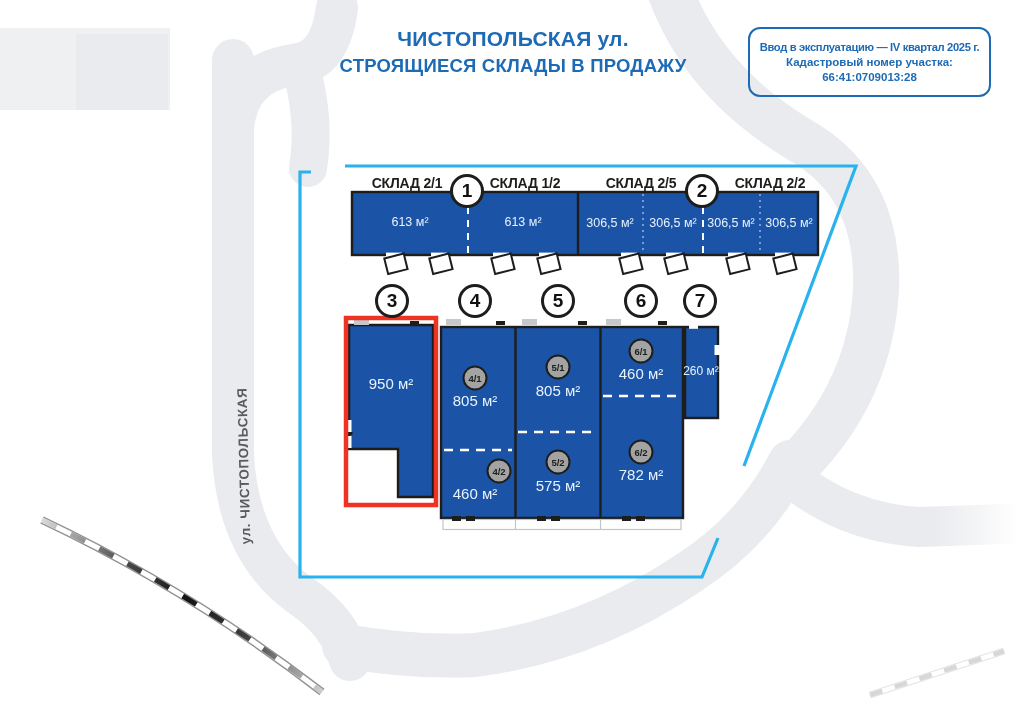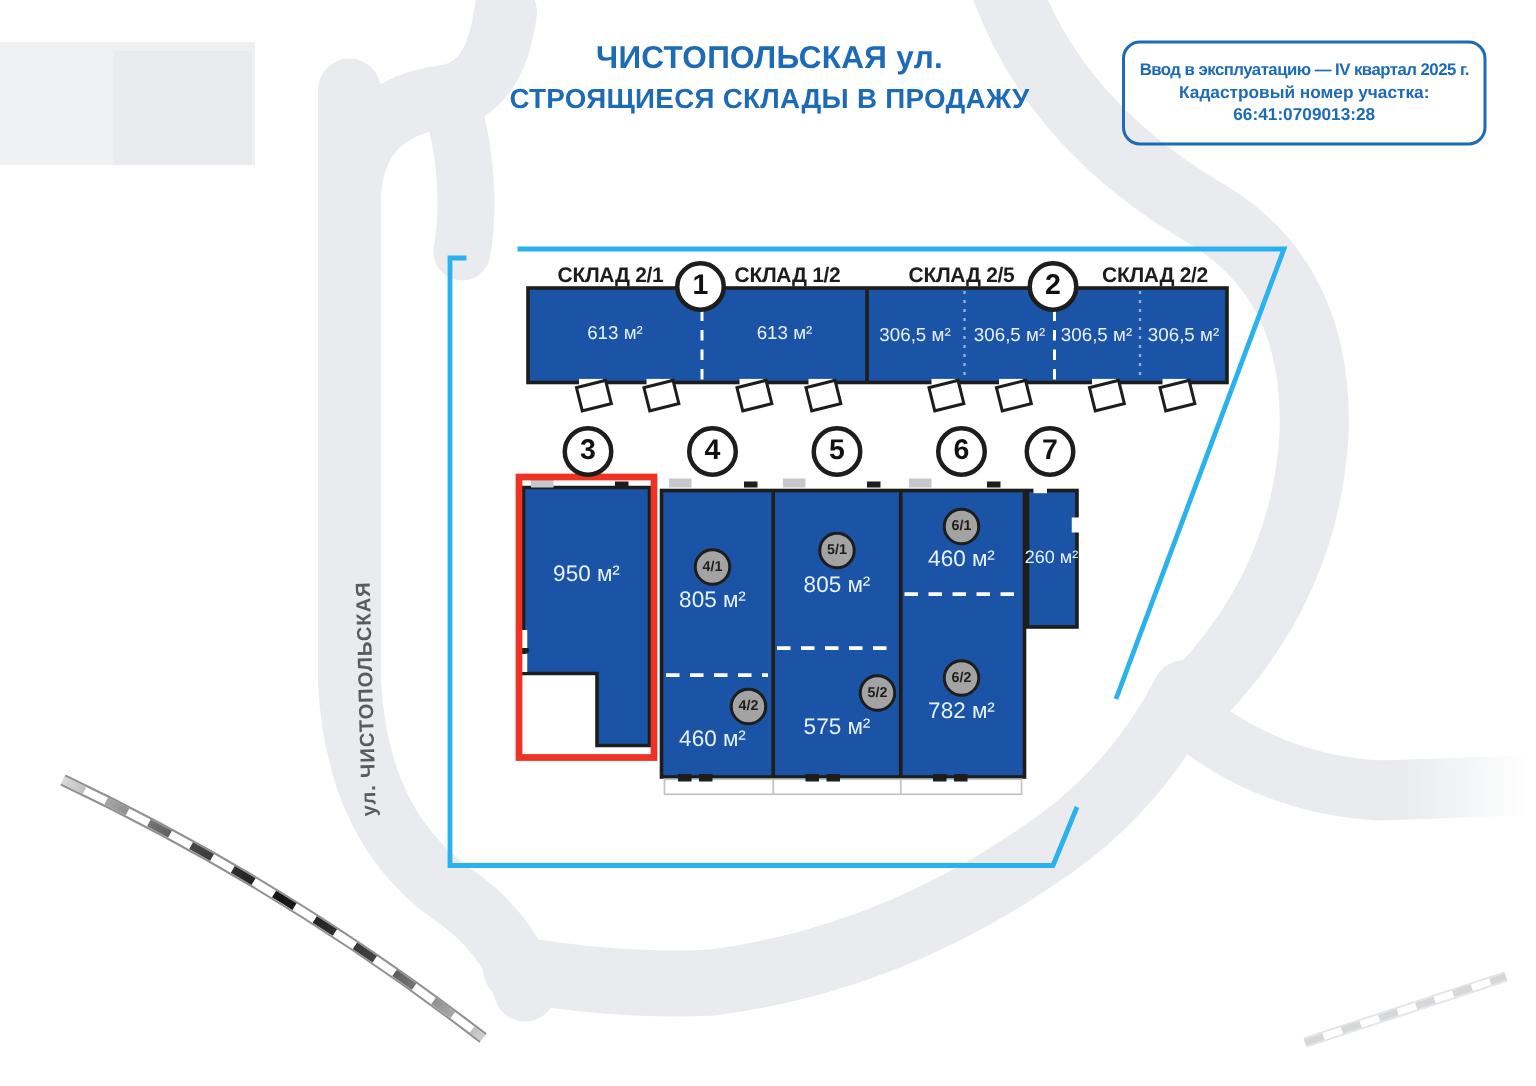--- a/index.html
+++ b/index.html
@@ -190,21 +190,21 @@
 
   <div class="ov area-md" style="left:391px;top:383px;">950 м²</div>
 
   <div class="ov circle-sm" style="left:475px;top:378px;">4/1</div>
   <div class="ov area-md" style="left:475px;top:400px;">805 м²</div>
   <div class="ov circle-sm" style="left:499px;top:471px;">4/2</div>
   <div class="ov area-md" style="left:475px;top:493px;">460 м²</div>
 
   <div class="ov circle-sm" style="left:558px;top:367px;">5/1</div>
   <div class="ov area-md" style="left:558px;top:390px;">805 м²</div>
-  <div class="ov circle-sm" style="left:558px;top:462px;margin-left:27px;">5/2</div>
+  <div class="ov circle-sm" style="left:558px;top:462px;">5/2</div>
   <div class="ov area-md" style="left:558px;top:485px;">575 м²</div>
 
   <div class="ov circle-sm" style="left:641px;top:351px;">6/1</div>
   <div class="ov area-md" style="left:641px;top:373px;">460 м²</div>
   <div class="ov circle-sm" style="left:641px;top:452px;">6/2</div>
   <div class="ov area-md" style="left:641px;top:474px;">782 м²</div>
 
   <div class="ov area-xs" style="left:701px;top:371px;">260 м²</div>
 
 </div>

